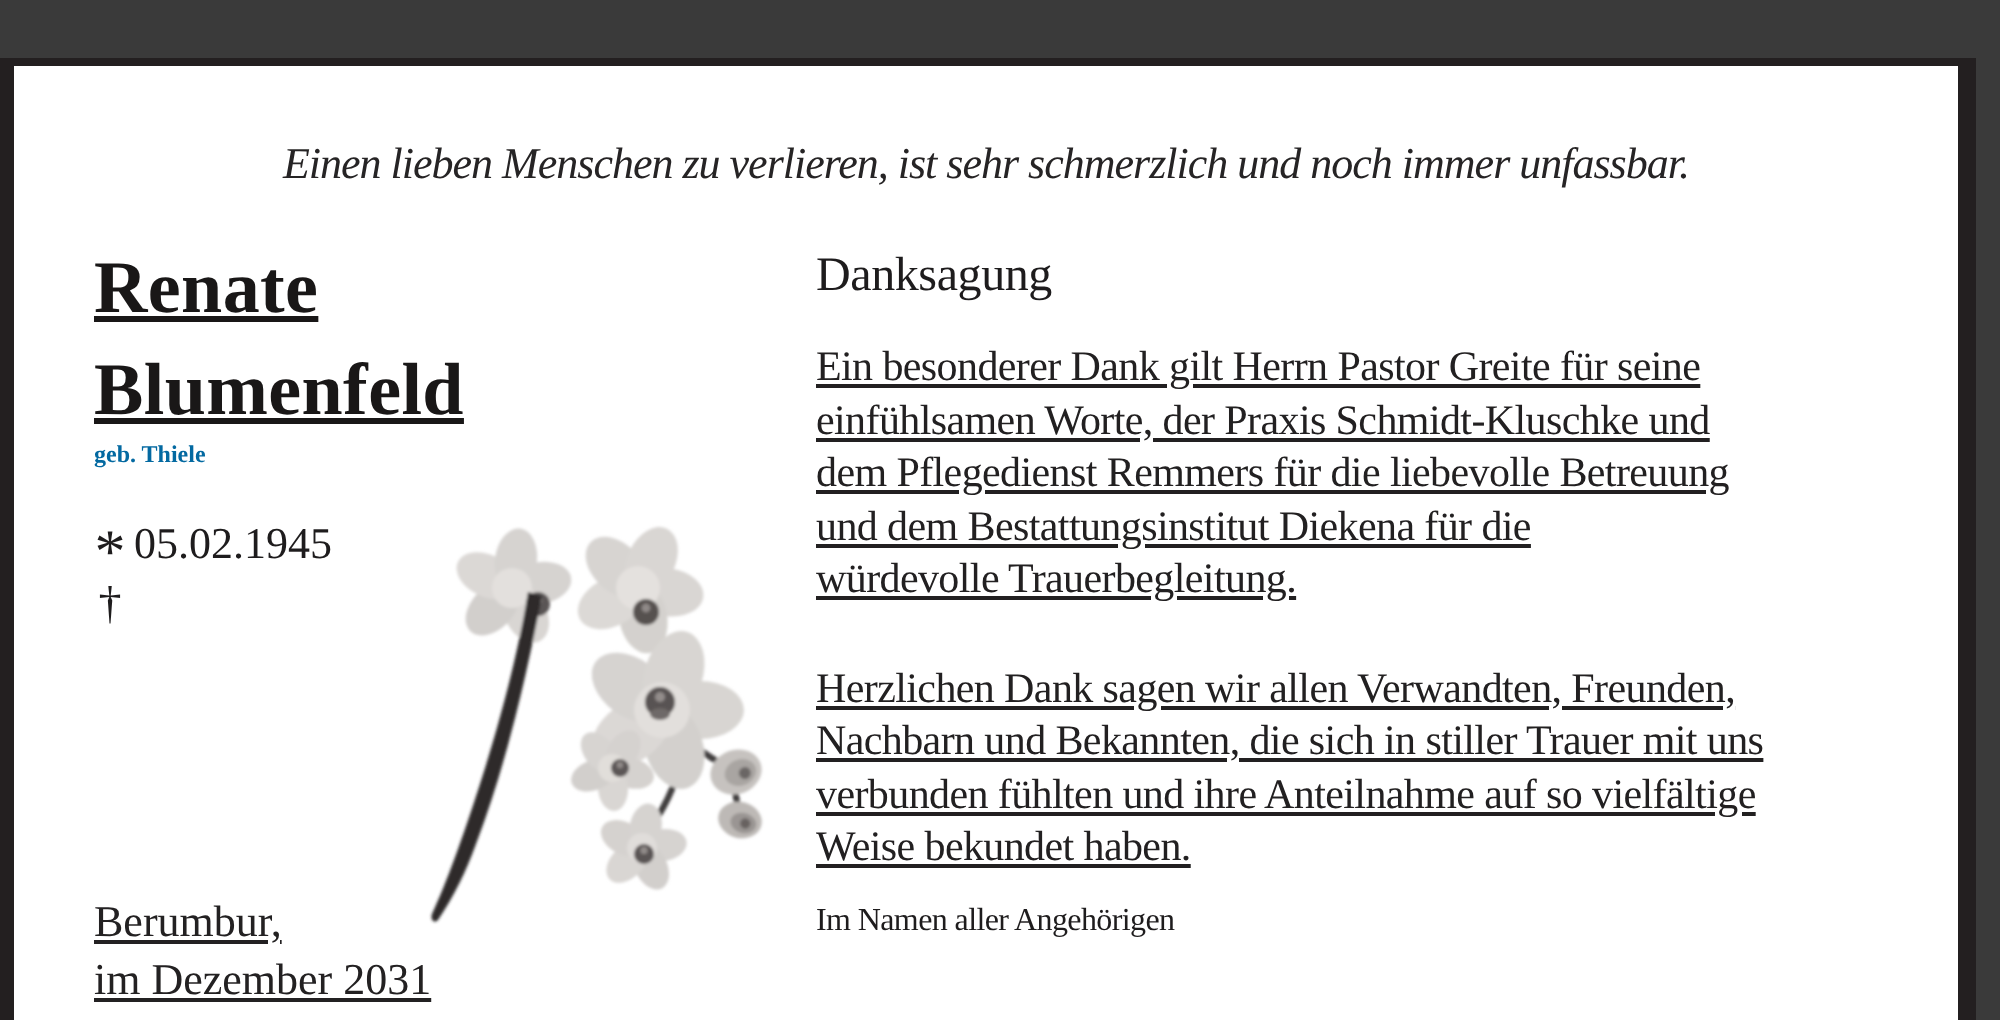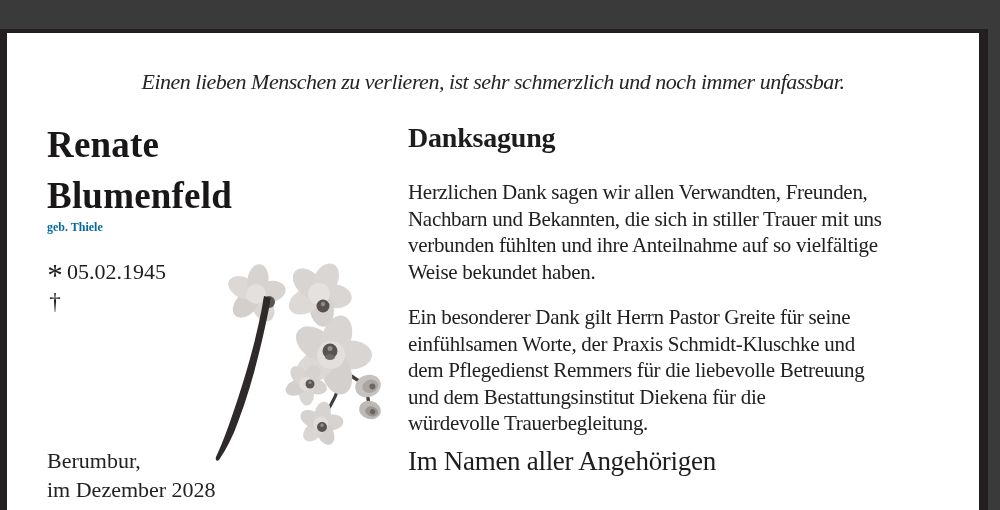--- a/index.html
+++ b/index.html
@@ -13,21 +13,21 @@
     overflow: hidden;
     font-family: "Liberation Serif", "DejaVu Serif", serif;
     color: #1e1c1d;
     margin-top: 29px;
   }
   .card {
     position: absolute;
     left: 7px; top: 4px; right: 9px; bottom: 9px;
     background: #ffffff;
   }
-  .lines { white-space: pre; }
+  .lines { white-space: pre; text-decoration: underline; }
 
   .quote {
     position: absolute;
     top: 36px; left: 0; width: 100%;
     text-align: center;
     font-style: italic;
     font-size: 22px;
     letter-spacing: -0.5px;
     color: #262425;
   }
@@ -75,36 +75,36 @@
     line-height: 29px;
     color: #232122;
   }
 
   .right-col {
     position: absolute;
     left: 401px; top: 92px;
     width: 578px;
   }
   .heading {
-    font-size: 28px;
-    font-weight: bold;
+    font-size: 24px;
+    font-weight: normal;
     line-height: 26px;
     letter-spacing: -0.2px;
   }
   .para {
     font-size: 21px;
     line-height: 26.5px;
     letter-spacing: -0.3px;
     color: #222021;
   }
   .para-1 { margin-top: 28px; }
   .para-2 { margin-top: 19px; }
   .closing {
     margin-top: 11px;
-    font-size: 27px;
+    font-size: 16px;
     line-height: 26px;
     letter-spacing: -0.3px;
   }
   .closing .sig { font-weight: bold; letter-spacing: -0.1px; }
 
   .flower {
     position: absolute;
     left: 200px; top: 219px;
     width: 190px; height: 212px;
   }
@@ -223,32 +223,32 @@
           <circle r="7.5" fill="#e0ddda"></circle>
           <g transform="translate(1,3)">
             <circle r="5" fill="#5a5554"></circle>
             <circle cy="-1.8" r="1.8" fill="#918b89"></circle>
           </g>
         </g>
       </g>
     </svg>
 
     <div class="place-date lines">Berumbur,
-im Dezember 2028</div>
+im Dezember 2031</div>
 
     <div class="right-col">
       <div class="heading">Danksagung</div>
-      <div class="para para-1 lines">Herzlichen Dank sagen wir allen Verwandten, Freunden,
-Nachbarn und Bekannten, die sich in stiller Trauer mit uns
-verbunden fühlten und ihre Anteilnahme auf so vielfältige
-Weise bekundet haben.</div>
       <div class="para para-2 lines">Ein besonderer Dank gilt Herrn Pastor Greite für seine
 einfühlsamen Worte, der Praxis Schmidt-Kluschke und
 dem Pflegedienst Remmers für die liebevolle Betreuung
 und dem Bestattungsinstitut Diekena für die
 würdevolle Trauerbegleitung.</div>
+      <div class="para para-1 lines">Herzlichen Dank sagen wir allen Verwandten, Freunden,
+Nachbarn und Bekannten, die sich in stiller Trauer mit uns
+verbunden fühlten und ihre Anteilnahme auf so vielfältige
+Weise bekundet haben.</div>
       <div class="closing">
         <div>Im Namen aller Angehörigen</div>
       </div>
     </div>
 
   </div>
 </div>
 
 </body></html>

